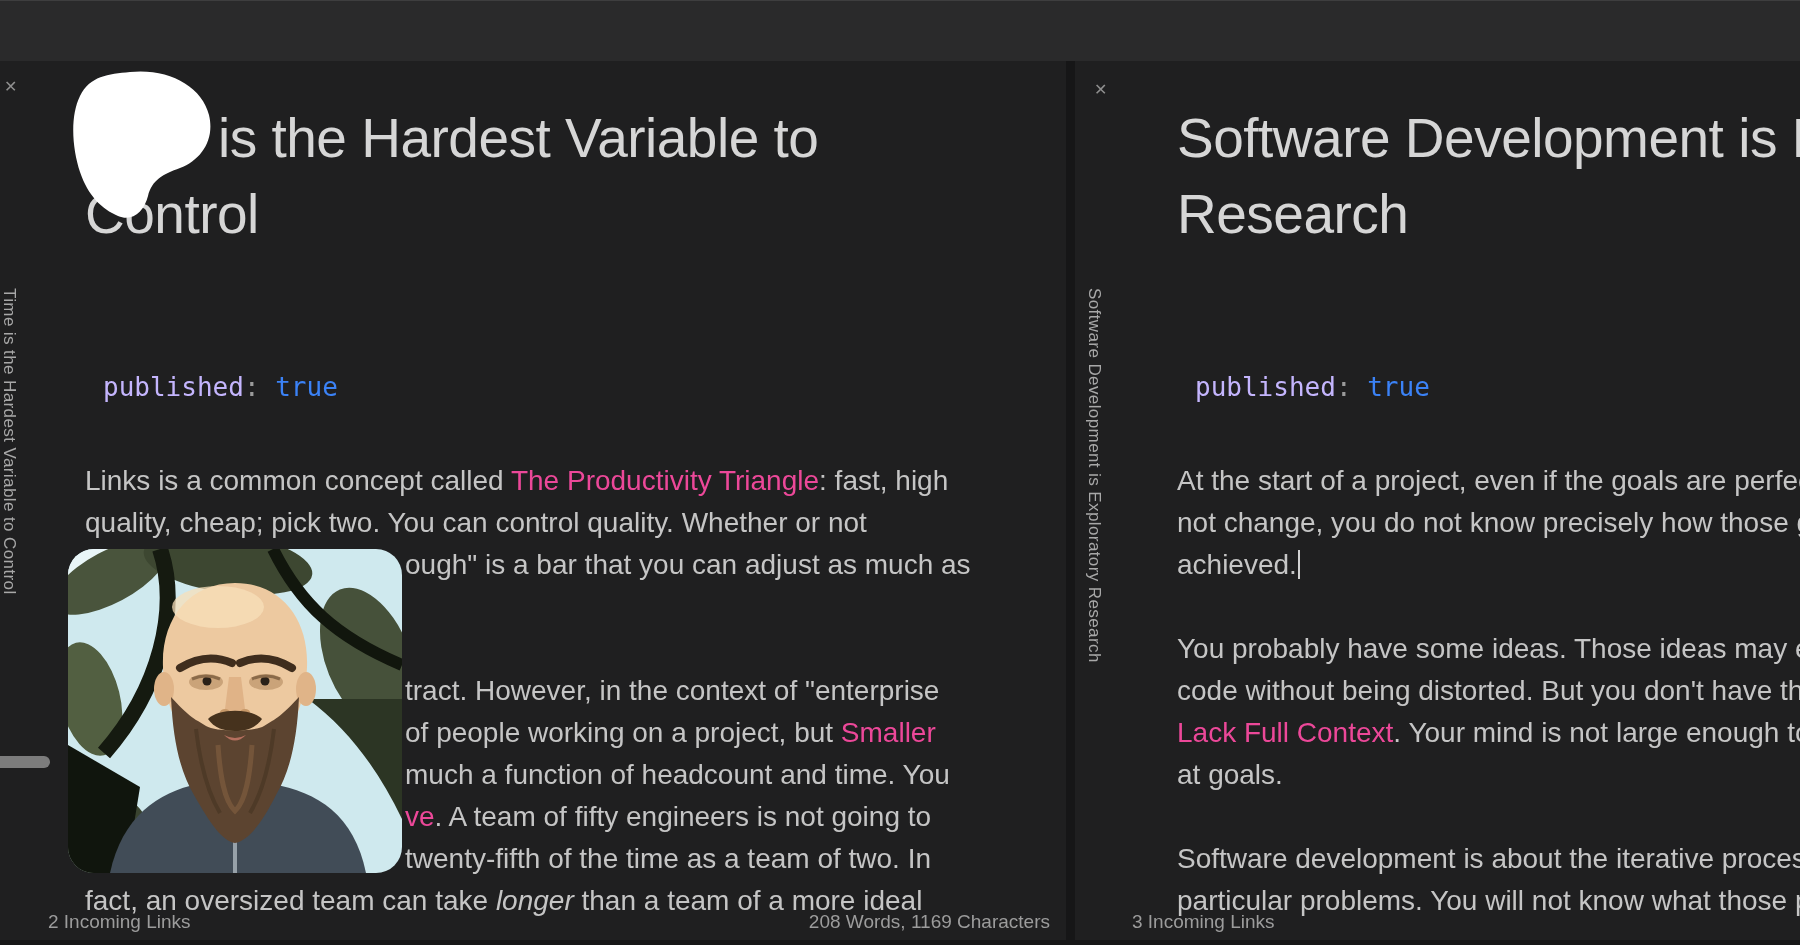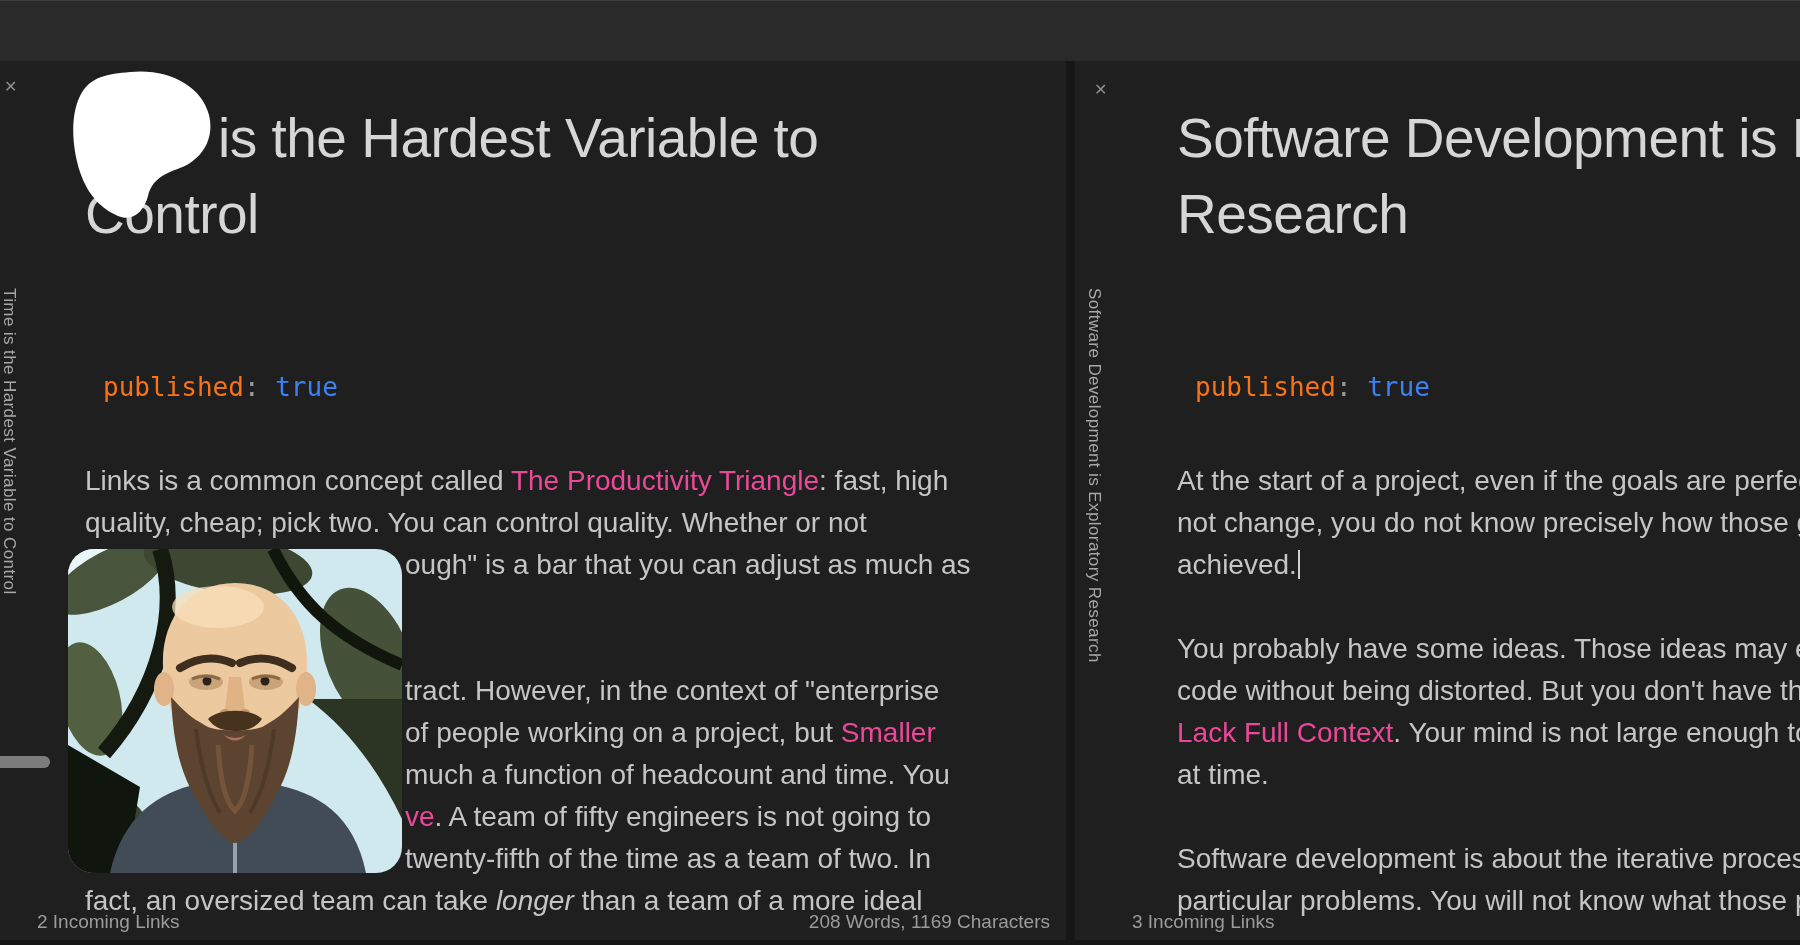--- a/index.html
+++ b/index.html
@@ -26,36 +26,36 @@
   .pane-left .vtitle{left:-1px;}
   .pane-right .vtitle{left:9px;}
 
   
   .doc{position:absolute;top:39px;width:900px;}
   .pane-left .doc{left:85px;}
   .pane-right .doc{left:102px;}
   .note-title{margin:0;font-size:55px;line-height:76px;font-weight:500;color:#d6d6d6;
               letter-spacing:-0.5px;min-height:152px;}
   .fm{margin:118px 0 0 18px;font-family:"DejaVu Sans Mono",monospace;font-size:26px;line-height:34px;}
-  .fm .k{color:#f97316;}
+  .fm .k{color:#c4b5fd;}
   .fm .sep{color:#9a9a9a;}
   .fm .v{color:#3b82f6;}
   .body{margin-top:56px;}
   .para{margin:0 0 42px 0;}
   .para:last-child{margin-bottom:4px;}
   .line{height:42px;line-height:42px;font-size:28px;color:#c5c5c5;white-space:pre;}
   .line.cut{padding-left:320px;}
   .ilink{color:#ec4899;cursor:pointer;}
   .em{font-style:italic;}
   .caret{display:inline-block;width:2px;height:29px;background:#d2d2d2;vertical-align:-5px;margin-left:1px;}
 
   
   .statusbar{position:absolute;left:0;right:0;bottom:0;height:36px;display:flex;
              align-items:center;justify-content:space-between;font-size:19px;color:#9c9c9c;}
-  .pane-left .statusbar{padding:0 16px 0 37px;}
+  .pane-left .statusbar{padding:0 16px 0 48px;}
   .pane-right .statusbar{padding:0 16px 0 57px;}
 
   
   .scroll-thumb{position:absolute;left:0;top:756px;width:50px;height:12px;background:#8d8d8d;
                 border-radius:0 7px 7px 0;opacity:.85;}
   .blob{position:absolute;left:70px;top:70px;width:146px;height:150px;z-index:6;}
   .avatar{position:absolute;left:68px;top:549px;width:334px;height:324px;border-radius:26px;
           overflow:hidden;z-index:5;}
   .avatar svg{display:block;}
 </style>
@@ -110,21 +110,21 @@
       <div class="body">
           <div class="para">
             <div class="line"><span>At the start of a project, even if the goals are perfectly clear and do</span></div>
             <div class="line"><span>not change, you do not know precisely how those goals will be</span></div>
             <div class="line"><span>achieved.</span><span class="caret"></span></div>
           </div>
           <div class="para">
             <div class="line"><span>You probably have some ideas. Those ideas may even survive into</span></div>
             <div class="line"><span>code without being distorted. But you don't have the full picture. You</span></div>
             <div class="line"><span class="ilink">Lack Full Context</span><span>. Your mind is not large enough to hold the whole system</span></div>
-            <div class="line"><span>at time.</span></div>
+            <div class="line"><span>at goals.</span></div>
           </div>
           <div class="para">
             <div class="line"><span>Software development is about the iterative process of solving</span></div>
             <div class="line"><span>particular problems. You will not know what those problems are</span></div>
           </div>
         </div>
     </div>
     <div class="statusbar">
       <span>3 Incoming Links</span>
       <span></span>

